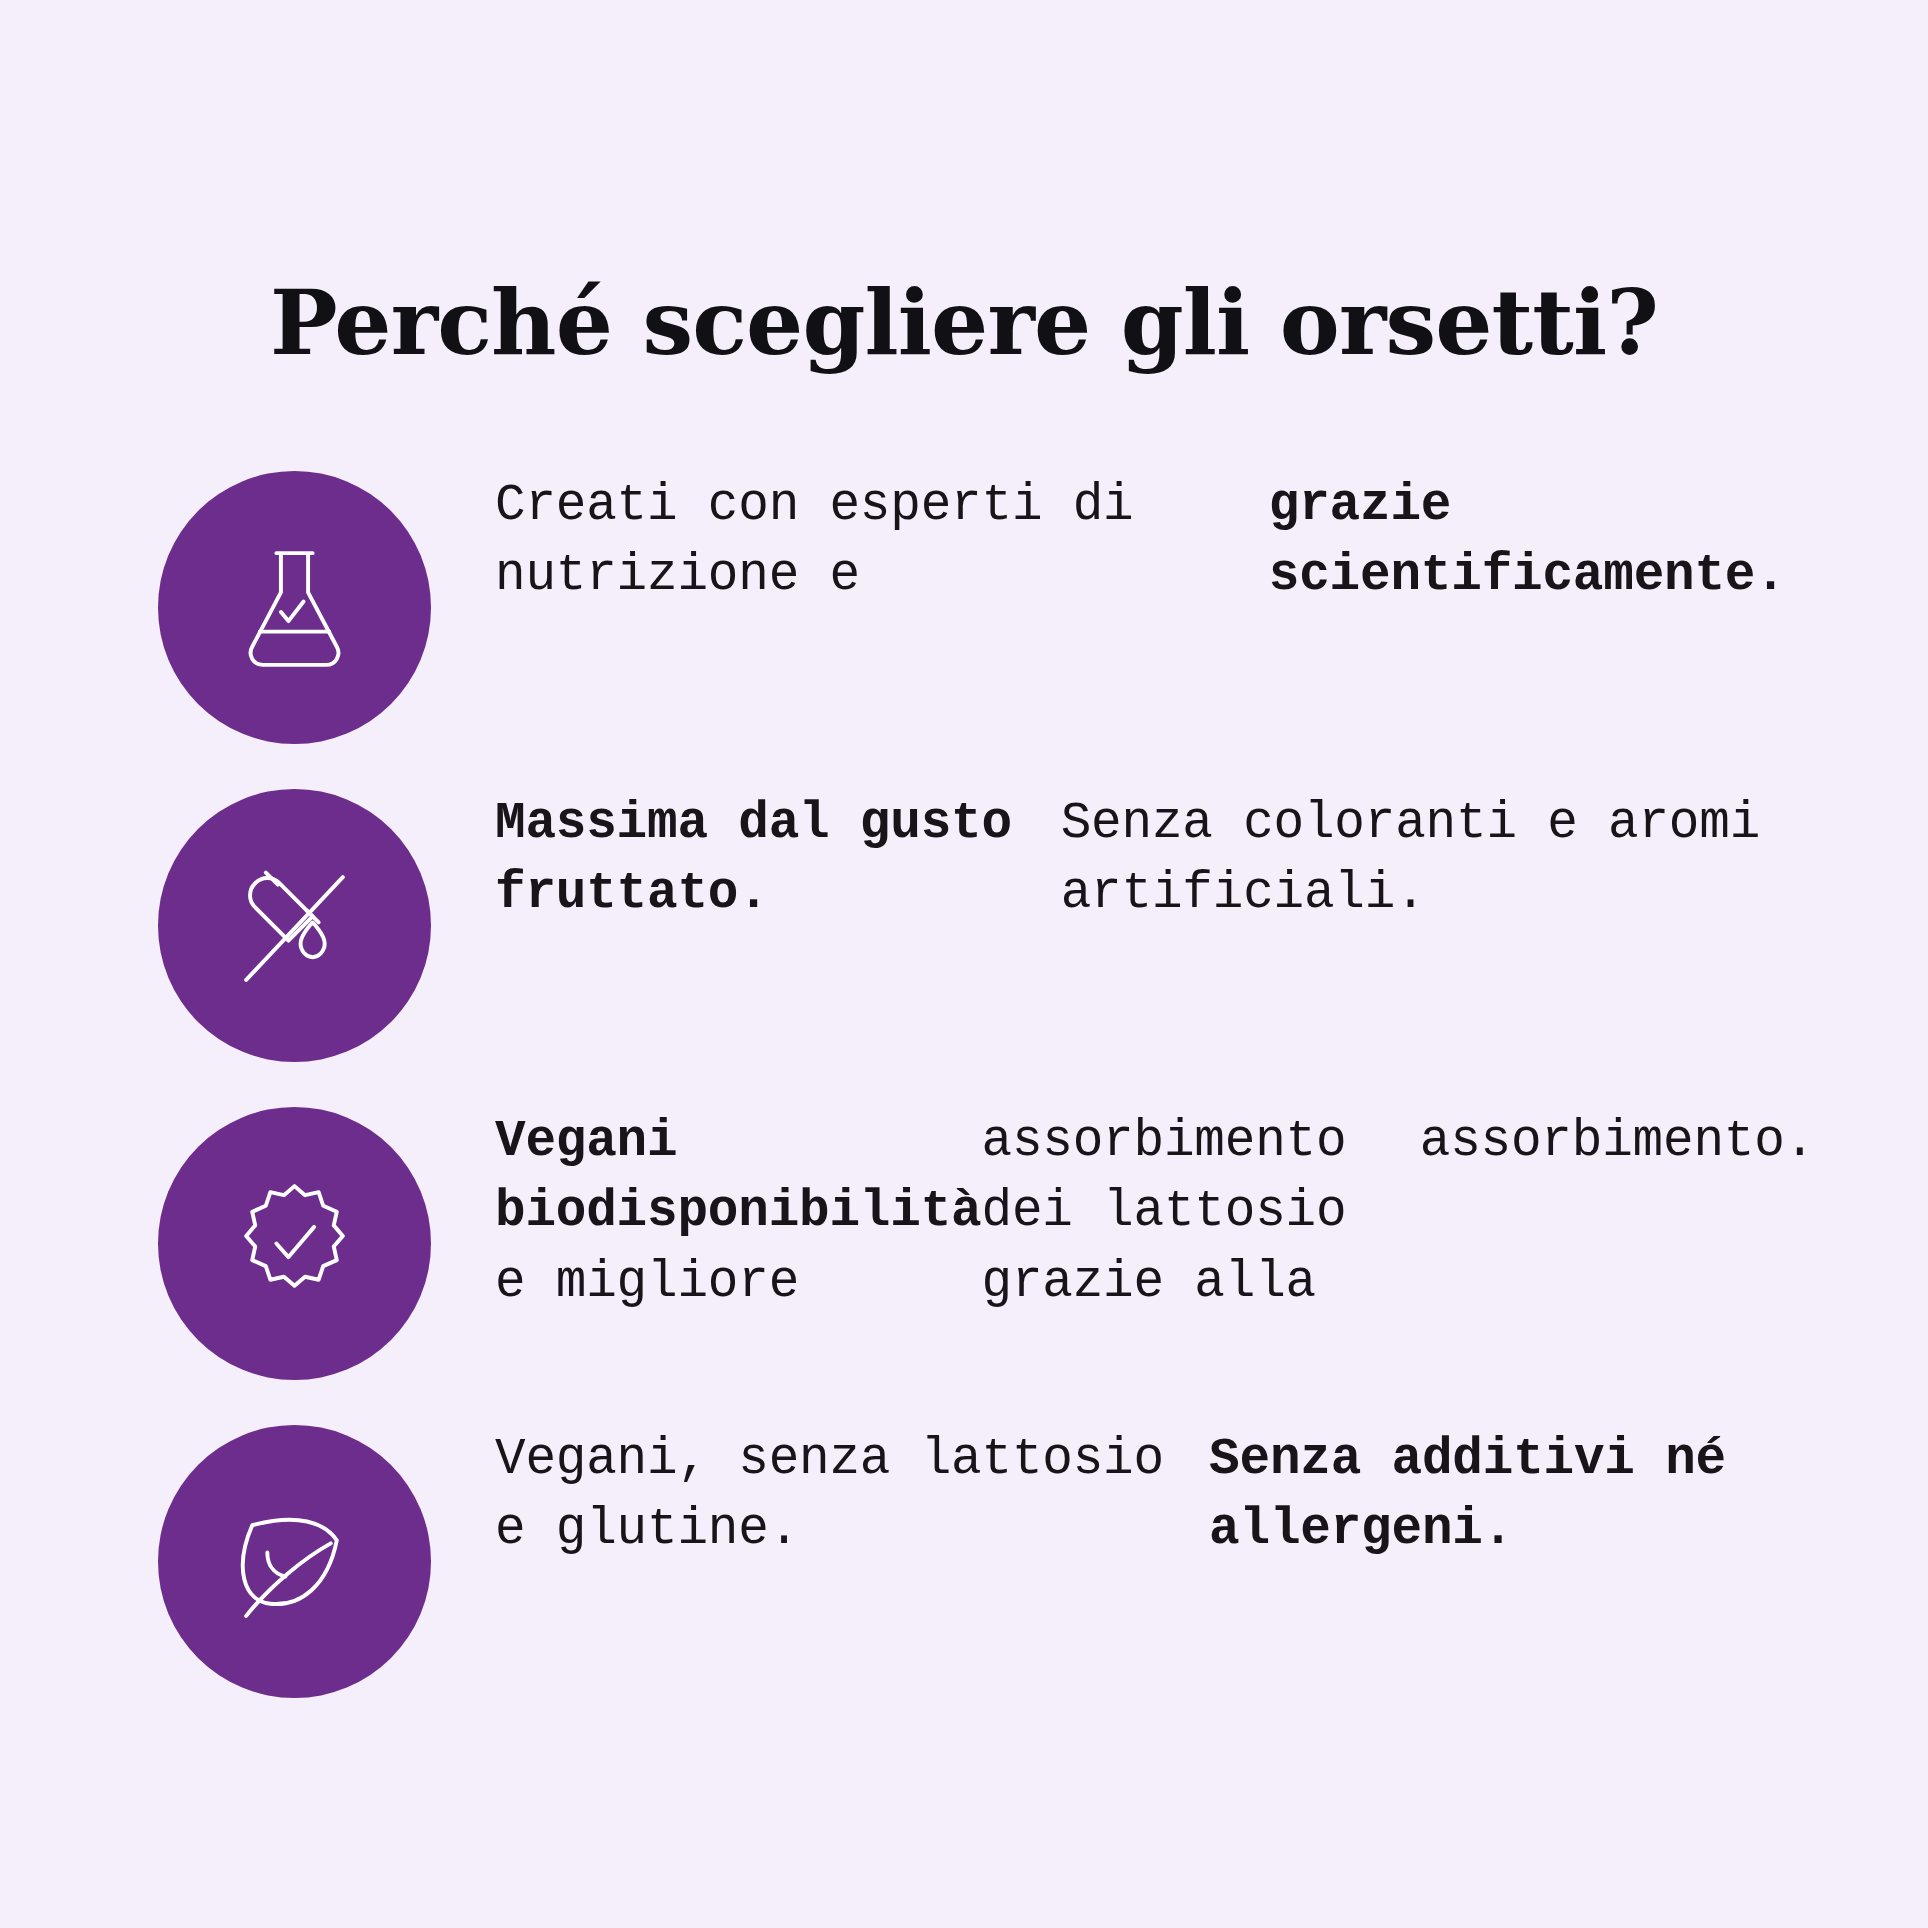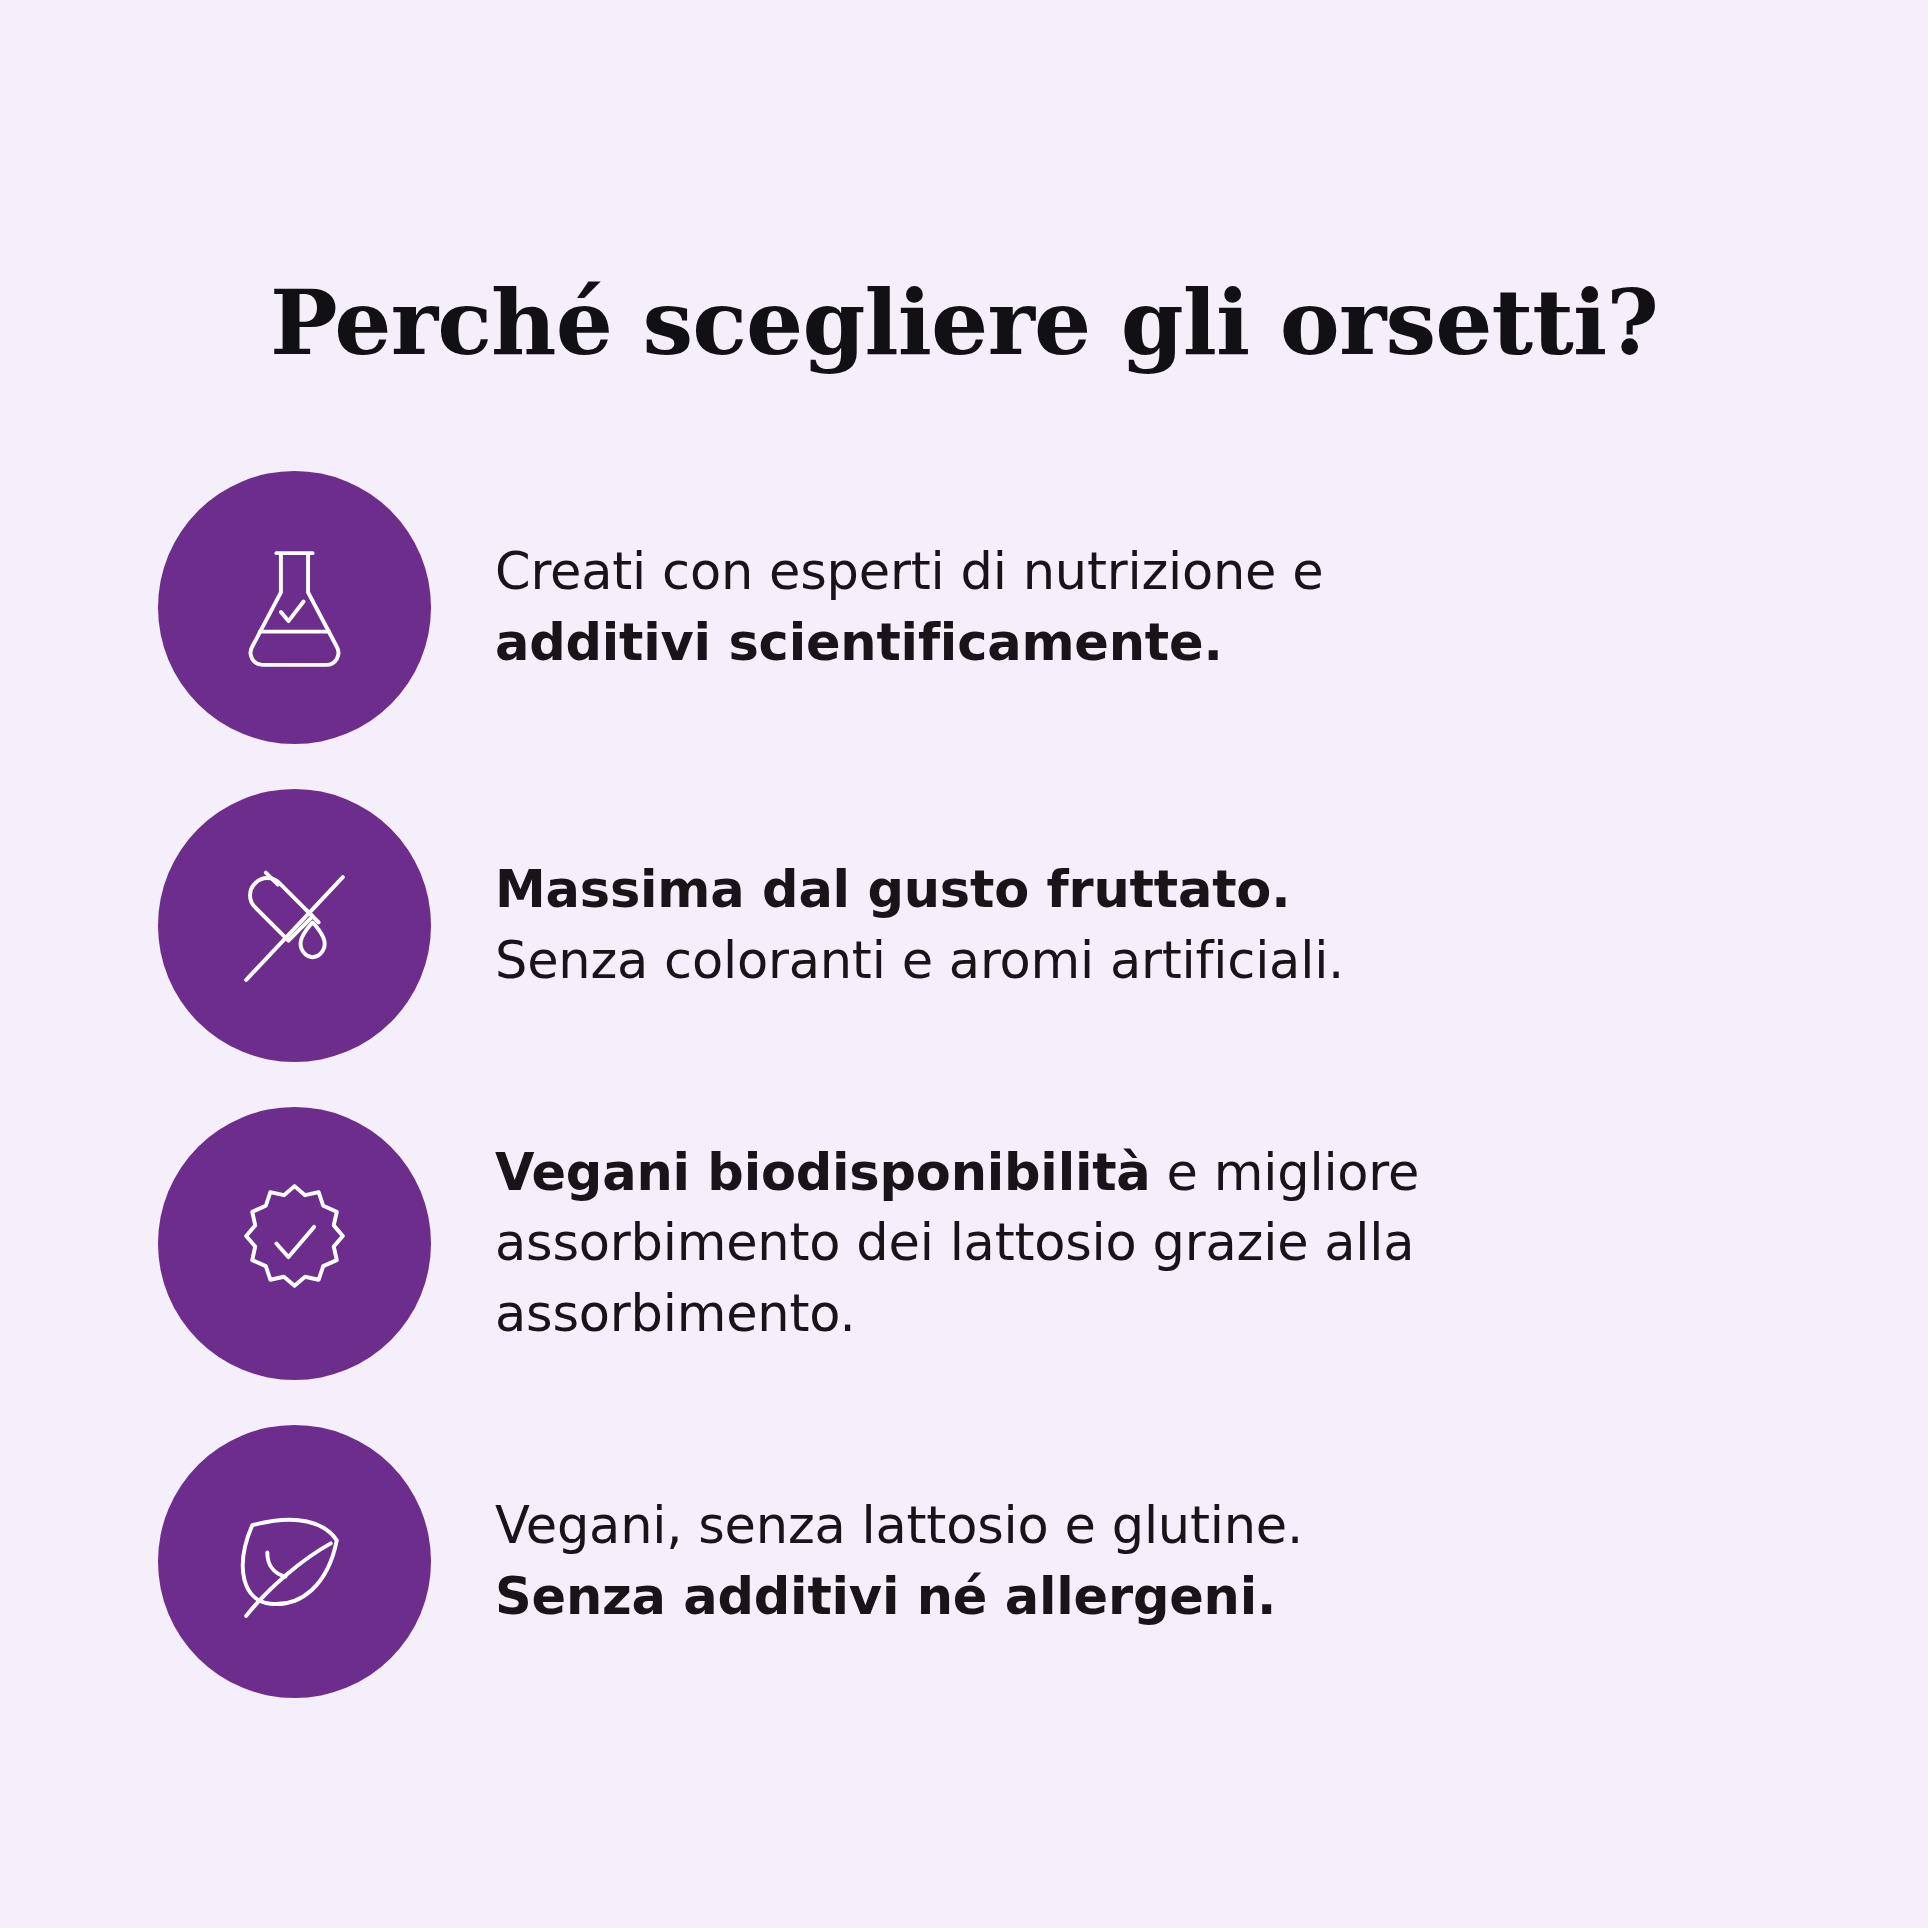--- a/index.html
+++ b/index.html
@@ -61,23 +61,24 @@
   .icon-wrap svg {
     width: 151px;
     height: 151px;
     display: block;
   }
   .text-wrap {
     flex: 1 1 auto;
     padding-left: 64px;
     padding-top: 9.4px;
     display: flex;
-    flex-direction: column;
+    flex-direction: row;
     justify-content: center;
     min-height: 273px;
+    font-family: Liberation Mono, monospace;
   }
   .line {
     font-size: 51px;
     line-height: 1.38;
     color: #181419;
     font-weight: 400;
     letter-spacing: -0.2px;
   }
   .line b, .bold {
     font-weight: bold;
@@ -105,21 +106,21 @@
             <path d="M27 66 h46"></path>
             <path d="M41 53 l5 6 10 -13"></path>
           </svg>
         </span>
       </div>
       <div class="text-wrap">
         <div class="line">
           <span>Creati con esperti di nutrizione e</span>
         </div>
         <div class="line">
-          <b>additivi scientificamente.</b>
+          <b>grazie scientificamente.</b>
         </div>
       </div>
     </div>
 
     <div class="feature f2">
       <div class="icon-wrap">
         <span>
           <svg viewBox="0 0 100 100" fill="none" stroke="#ffffff" stroke-width="2.6" stroke-linecap="round" stroke-linejoin="round">
             <path d="M24 22 a11 11 0 0 1 16 0 l22 22 -16 16 -22 -22 a11 11 0 0 1 0 -16 z"></path>
             <path d="M31 15 l8 8"></path>

